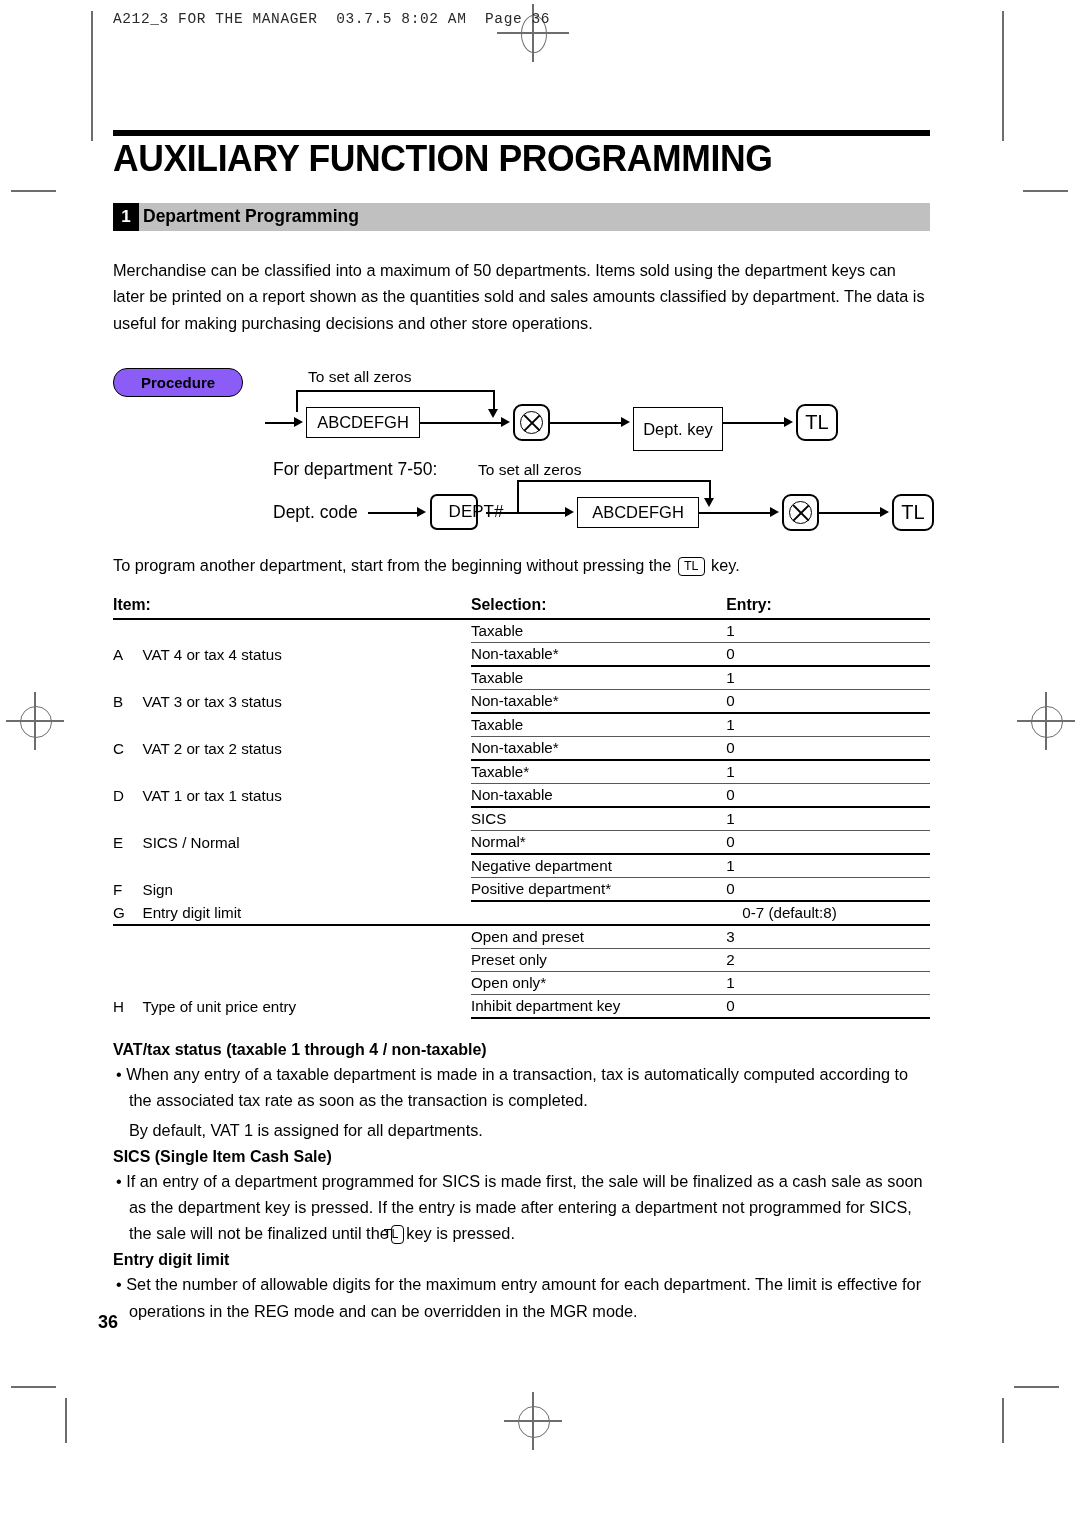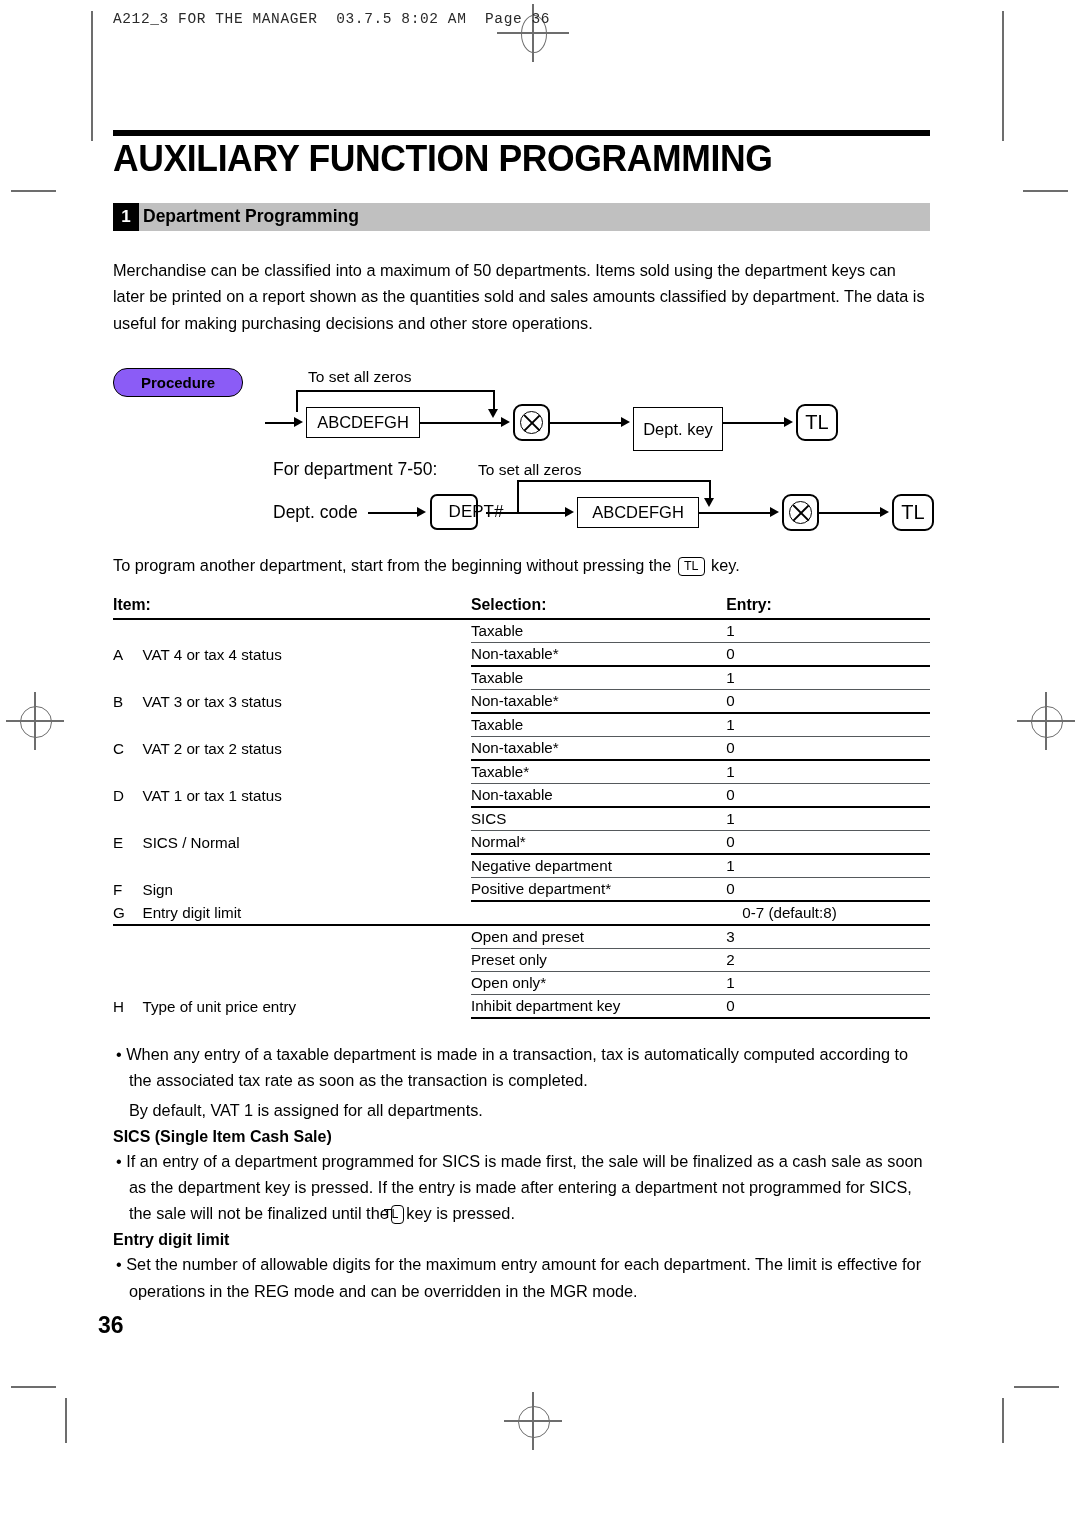--- a/index.html
+++ b/index.html
@@ -248,21 +248,21 @@
     font-size: 16.3px;
     line-height: 1.6;
     margin: 0;
     padding-left: 16px;
   }
 
   .folio {
     position: absolute;
     left: 98px;
     top: 1312px;
-    font-size: 23px;
+    font-size: 18px;
     font-weight: bold;
   }
 </style>
 </head>
 <body>
 
 <div class="mark" style="left:91px; top:11px; width:1.6px; height:130px;"></div>
 <div class="mark" style="left:11px; top:190px; width:45px; height:2px;"></div>
 <div class="mark" style="left:1002px; top:11px; width:1.6px; height:130px;"></div>
 <div class="mark" style="left:1023px; top:190px; width:45px; height:2px;"></div>
@@ -478,20 +478,21 @@
         <td class="c-entry entryval rule-thin">1</td>
       </tr>
       <tr>
         <td class="c-sel rule-heavy">Inhibit department key</td>
         <td class="c-entry entryval rule-heavy">0</td>
       </tr>
     </tbody>
   </table>
 
   <div class="notes">
+    <h3>VAT/tax status (taxable 1 through 4 / non-taxable)</h3>
     <p class="bullet">• <span>When any entry of a taxable department is made in a transaction, tax is automatically computed according to the associated tax rate as soon as the transaction is completed.</span></p>
     <p class="cont">By default, VAT 1 is assigned for all departments.</p>
 
     <h3 style="margin-top:5px;">SICS (Single Item Cash Sale)</h3>
     <p class="bullet">•
       <span>If an entry of a department programmed for SICS is made first, the sale will be finalized as a cash sale as soon as the department key is pressed.  If the entry is made after entering a department not programmed for SICS, the sale will not be finalized until the</span><span class="inlinekey">TL</span><span>key is pressed.</span>
     </p>
 
     <h3 style="margin-top:5px;">Entry digit limit</h3>
     <p class="bullet">• <span>Set the number of allowable digits for the maximum entry amount for each department.  The limit is effective for operations in the REG mode and can be overridden in the MGR mode.</span></p>

